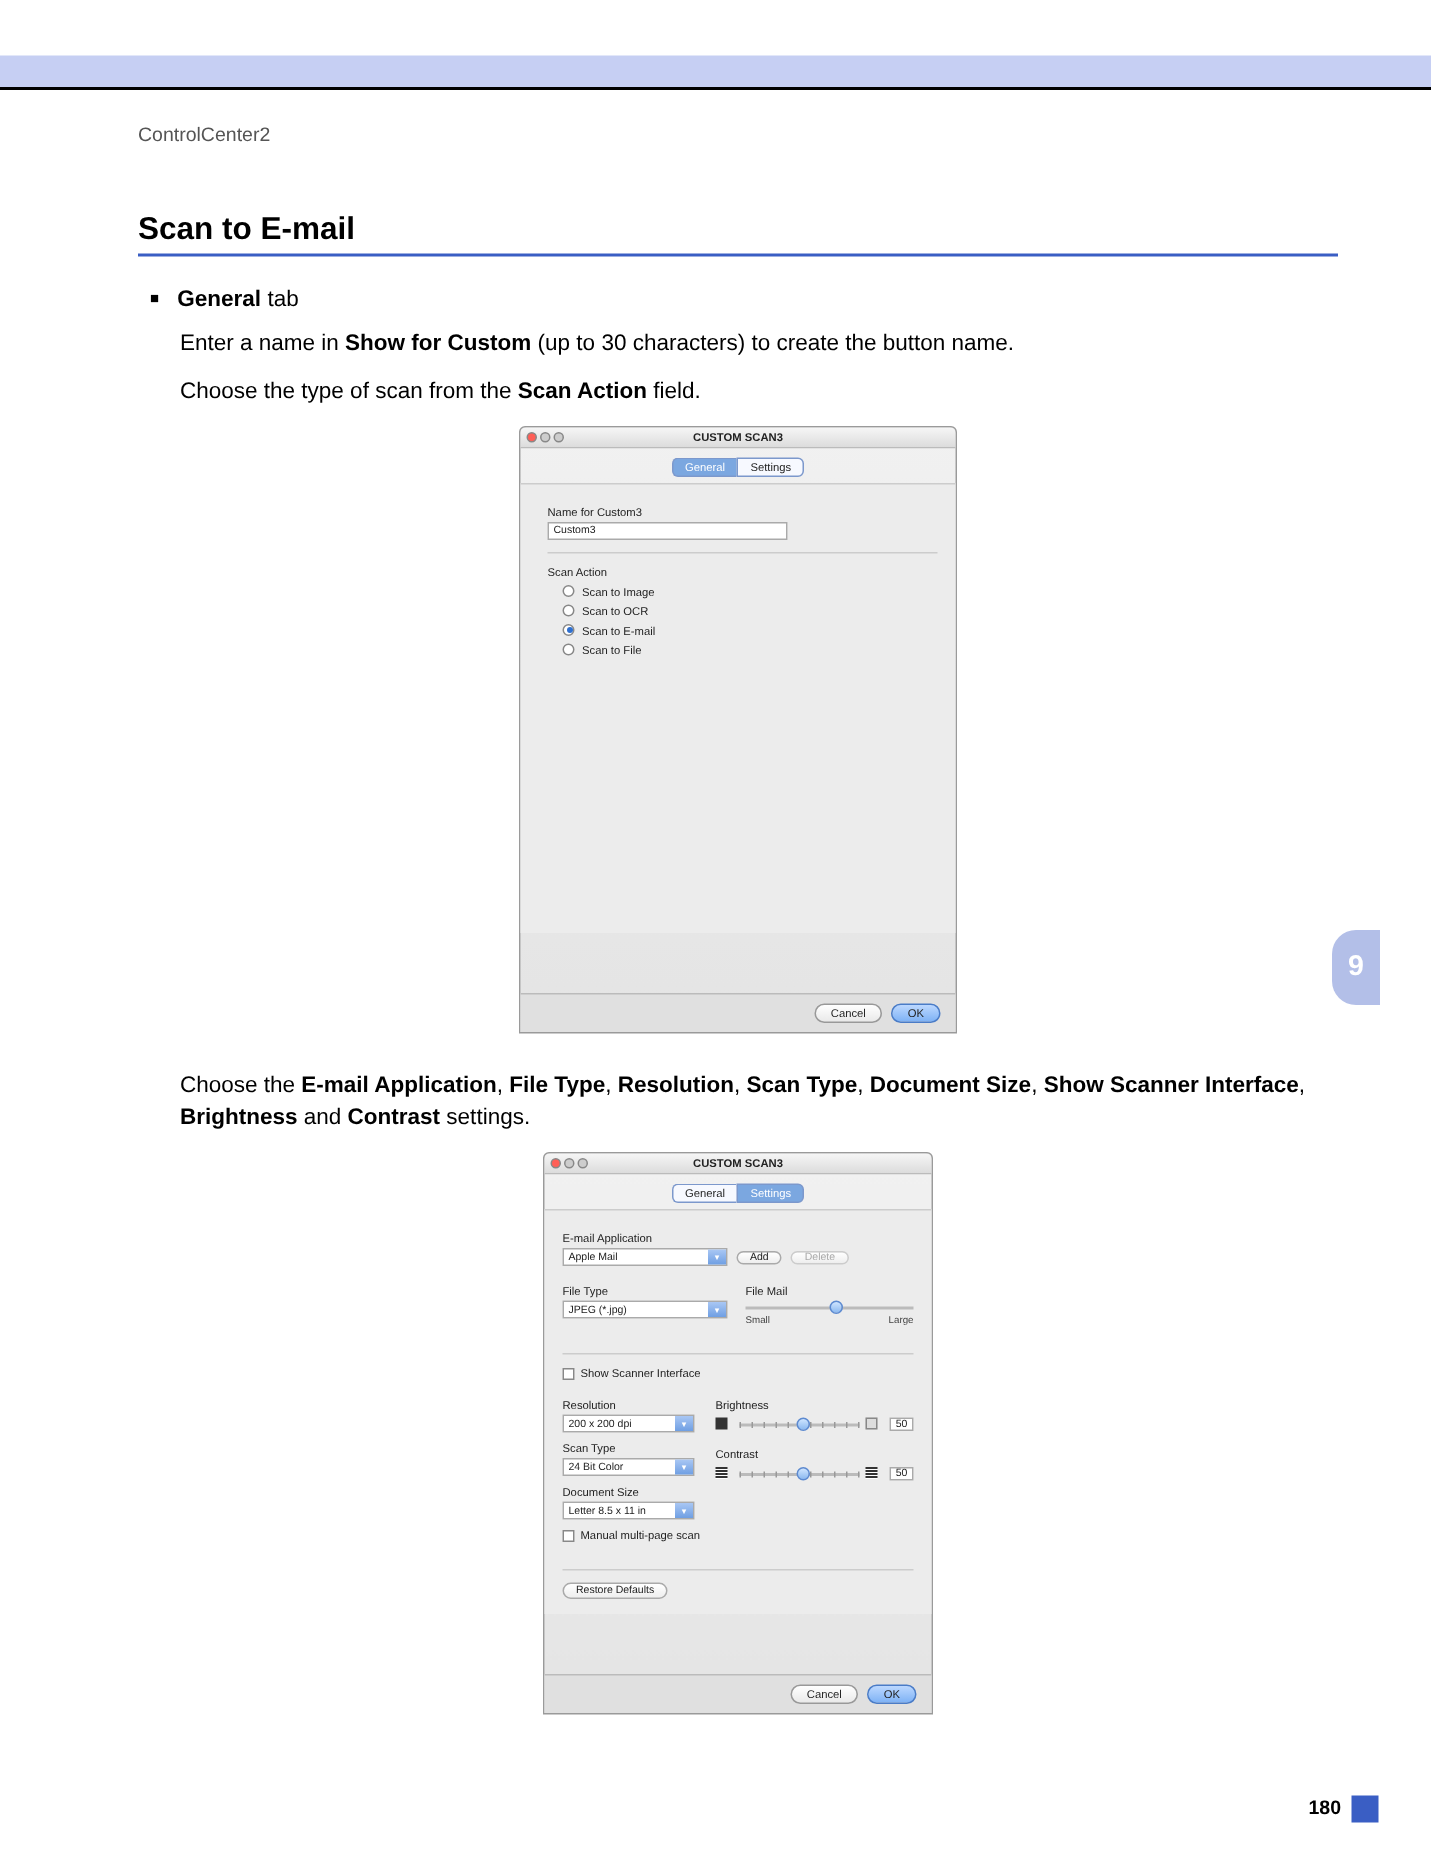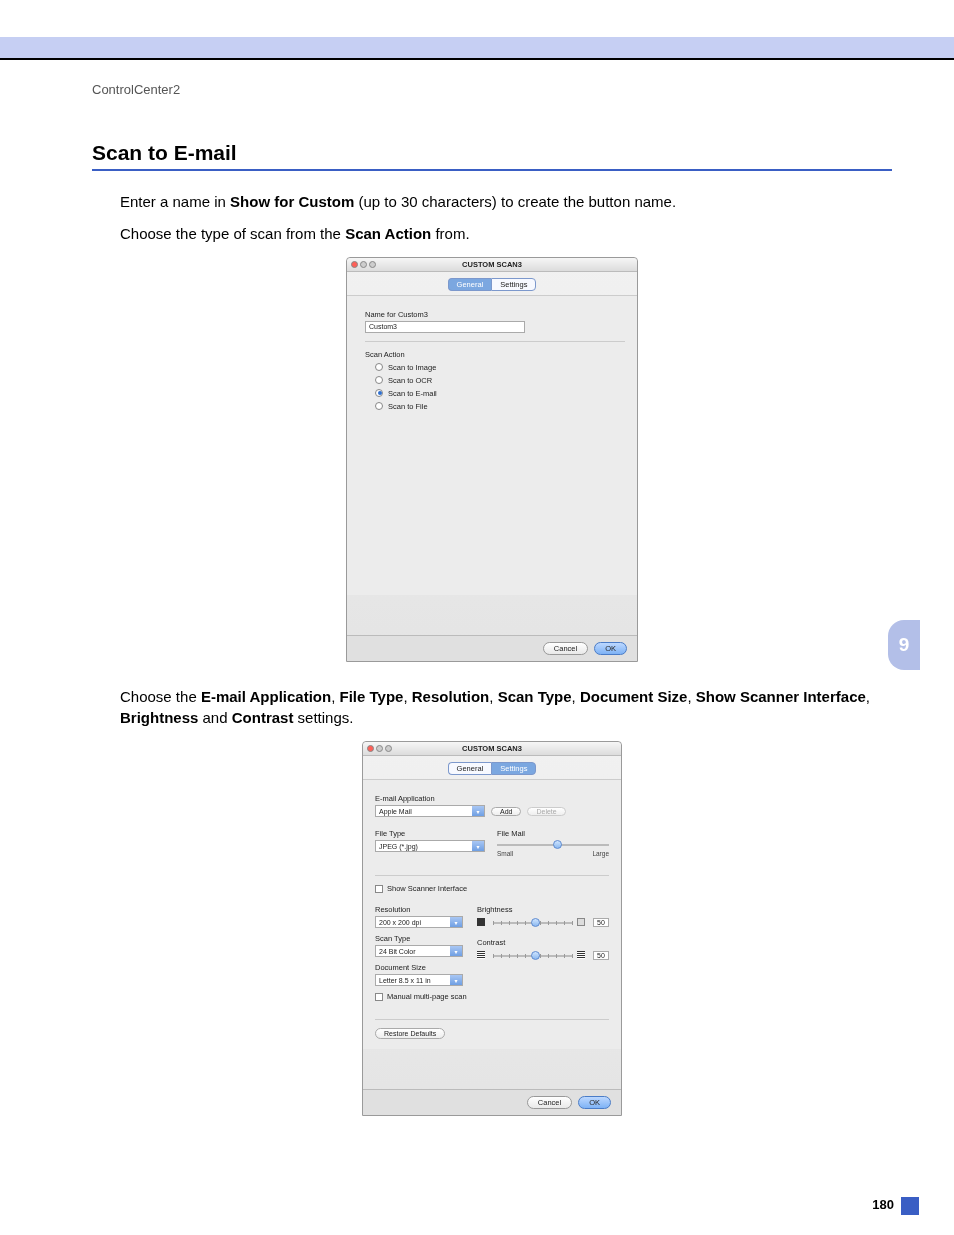--- a/index.html
+++ b/index.html
@@ -226,25 +226,28 @@
 
 <div class="top-blue-bar"></div>
 <div class="top-blue-rule-bottom"></div>
 
 <div class="content">
   <div class="breadcrumb">ControlCenter2</div>
 
   <h2 class="section-title">Scan to E-mail</h2>
 
   <div class="bullet-block">
+    <div class="bullet-line bullet-sq">
+      <b>General</b><span> tab</span>
+    </div>
     <div class="body-line">
       <span>Enter a name in </span><b>Show for Custom</b><span> (up to 30 characters) to create the button name.</span>
     </div>
     <div class="body-line">
-      <span>Choose the type of scan from the </span><b>Scan Action</b><span> from.</span>
+      <span>Choose the type of scan from the </span><b>Scan Action</b><span> field.</span>
     </div>
   </div>
 
   <div class="mac-window">
     <div class="mac-title">
       <div class="traffic">
         <span class="tr-r"></span>
         <span class="tr-y"></span>
         <span class="tr-g"></span>
       </div>

